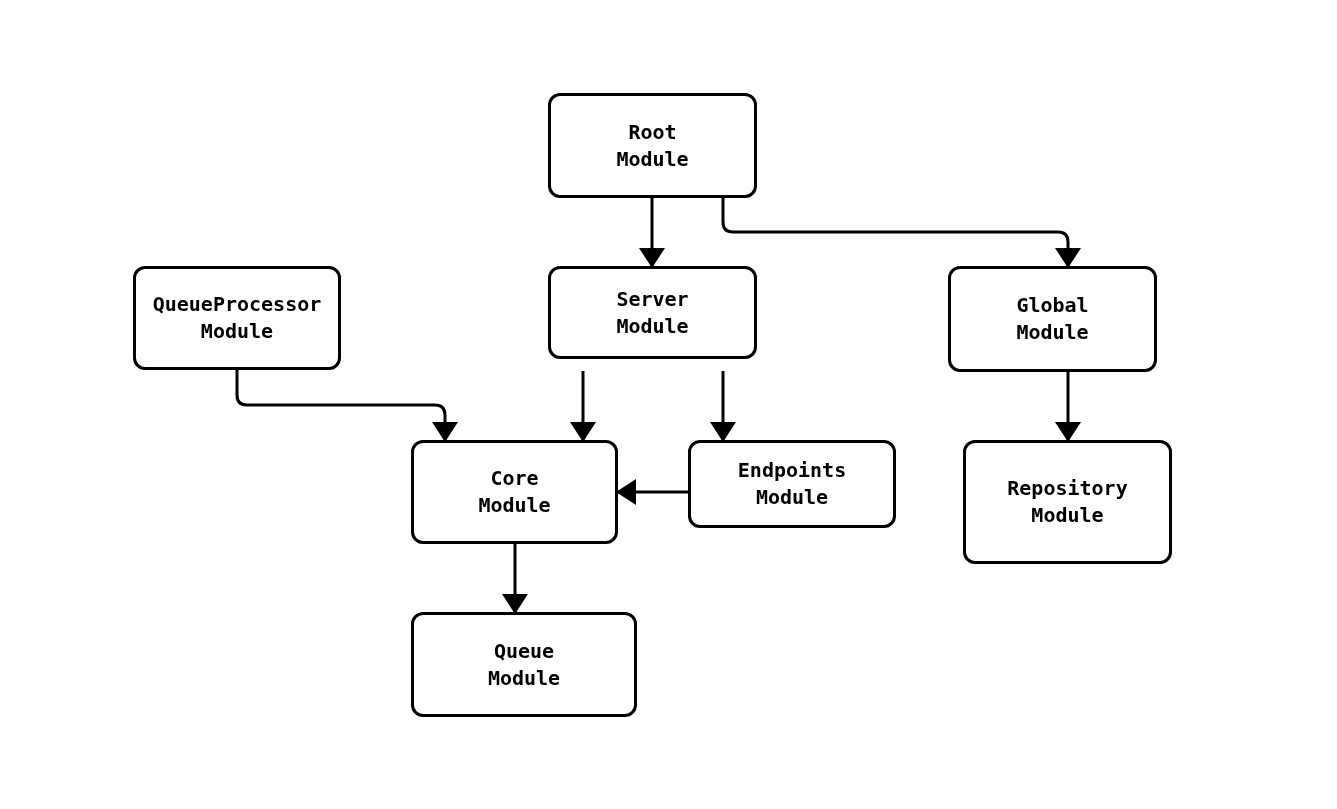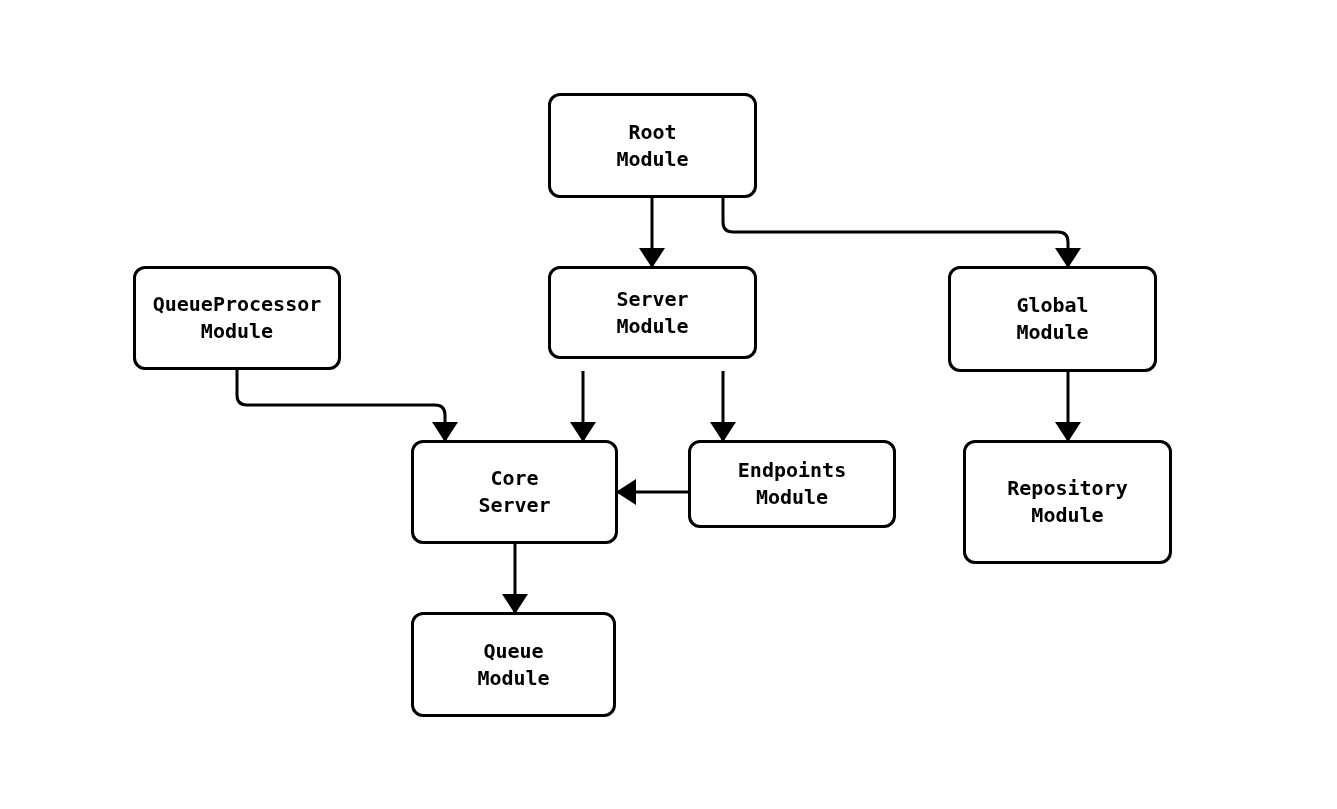--- a/index.html
+++ b/index.html
@@ -59,31 +59,31 @@
       <div class="node" style="left: 548px; top: 266px; width: 209px; height: 93px;">
         <span class="node-label">Server
 Module</span>
       </div>
       <div class="node" style="left: 948px; top: 266px; width: 209px; height: 106px;">
         <span class="node-label">Global
 Module</span>
       </div>
       <div class="node" style="left: 411px; top: 440px; width: 207px; height: 104px;">
         <span class="node-label">Core
-Server</span>
+Module</span>
       </div>
       <div class="node" style="left: 688px; top: 440px; width: 208px; height: 88px;">
         <span class="node-label">Endpoints
 Module</span>
       </div>
       <div class="node" style="left: 963px; top: 440px; width: 209px; height: 124px;">
         <span class="node-label">Repository
 Module</span>
       </div>
-      <div class="node" style="left: 411px; top: 612px; width: 205px; height: 105px;">
+      <div class="node" style="left: 411px; top: 612px; width: 226px; height: 105px;">
         <span class="node-label">Queue
 Module</span>
       </div>
     </div>
   <svg id="edge-layer" width="1337" height="809" viewBox="0 0 1337 809" xmlns="http://www.w3.org/2000/svg">
     <defs>
       <marker id="arrow" viewBox="0 0 10 13" refX="9" refY="6.5" markerWidth="20" markerHeight="26" markerUnits="userSpaceOnUse" orient="auto">
         <path id="arrowhead-shape" d="M0 0 L10 6.5 L0 13 Z"></path>
       </marker>
     </defs>

